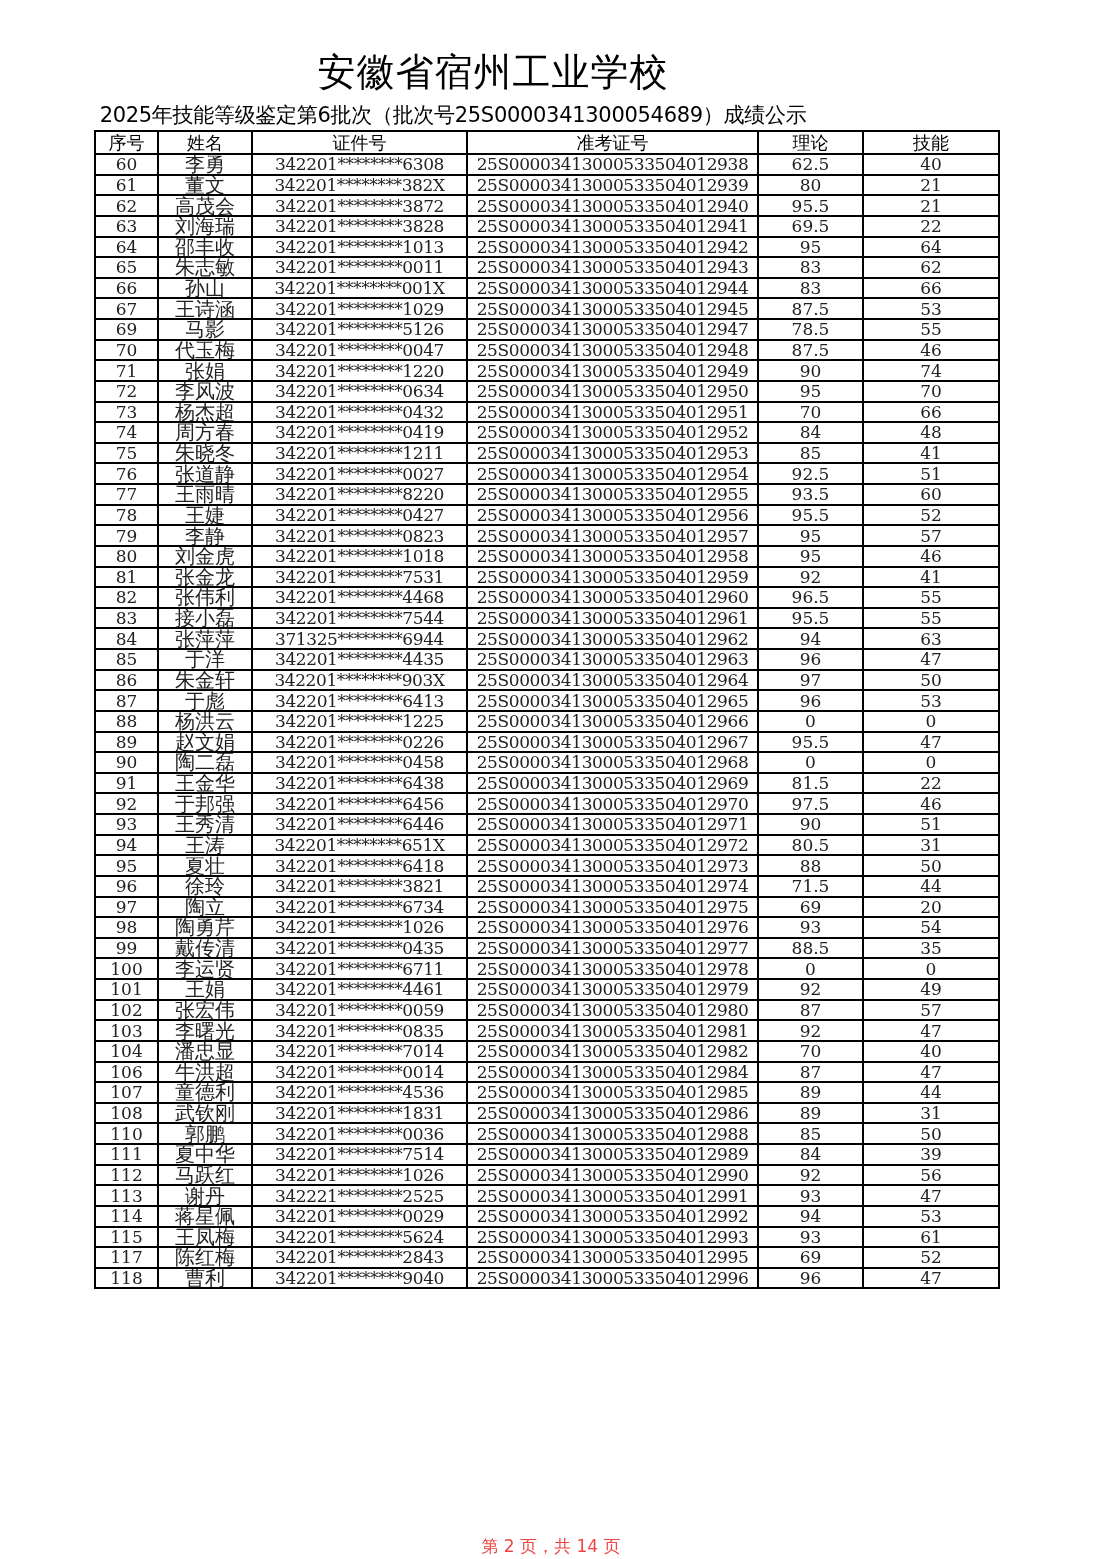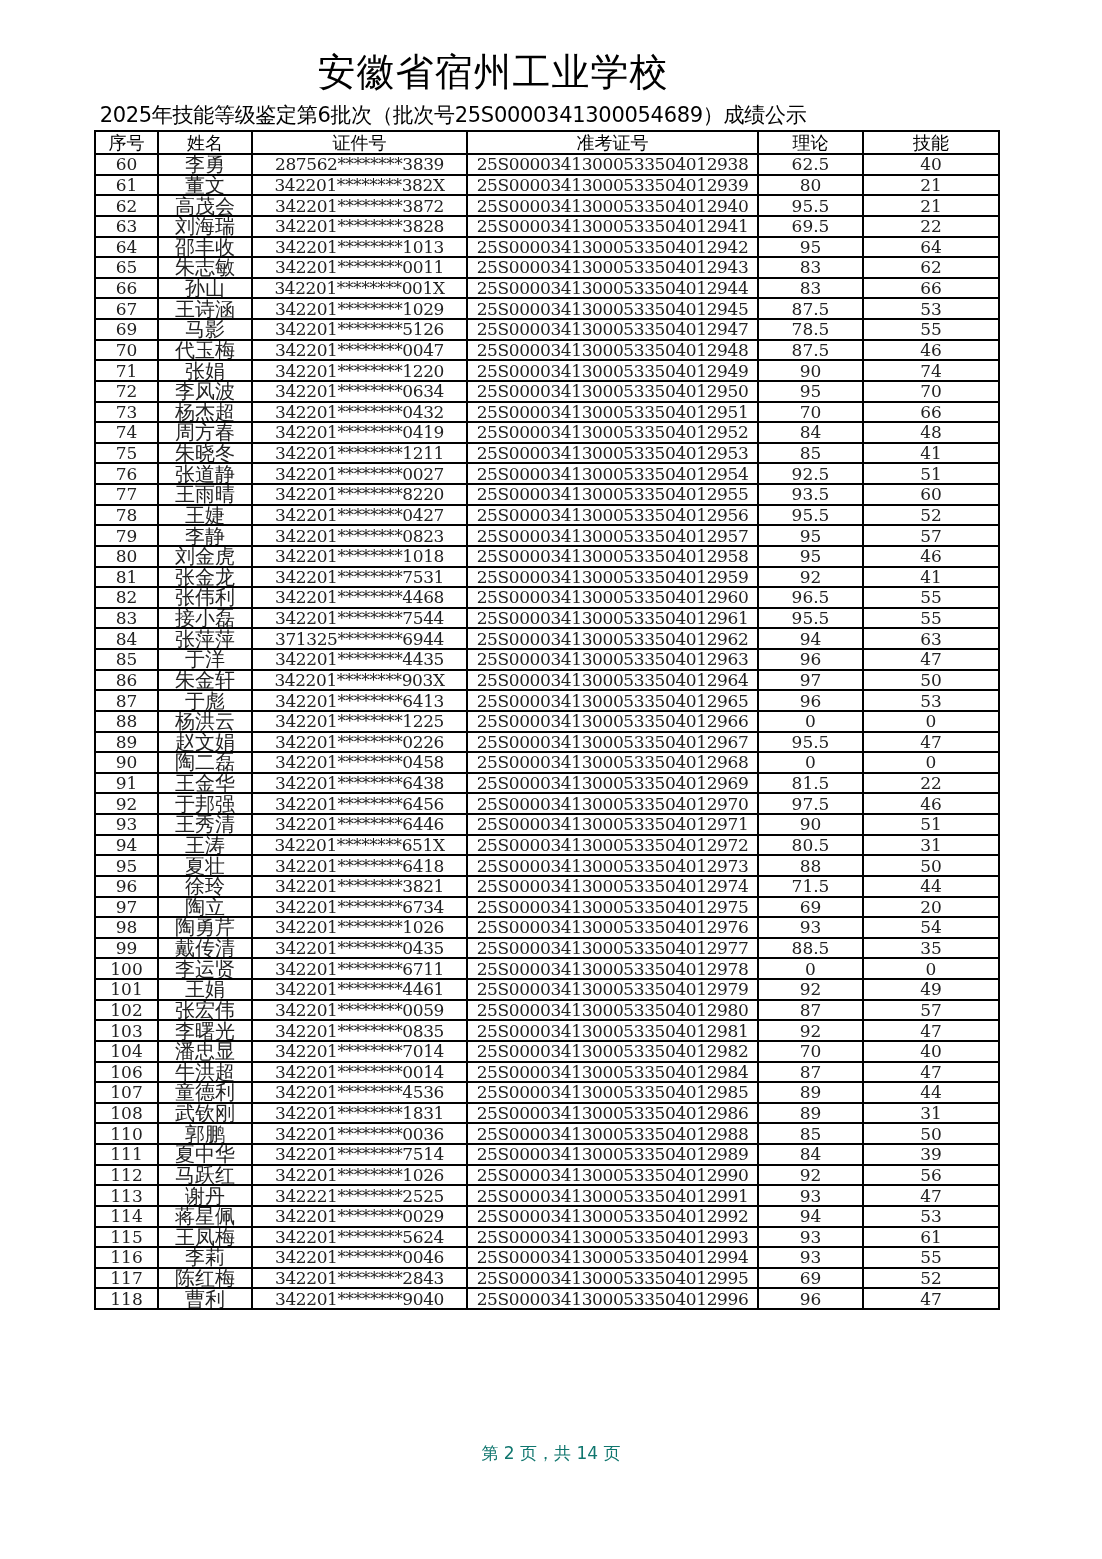--- a/index.html
+++ b/index.html
@@ -24,22 +24,22 @@
   }
   table.grid th {
     height: 21px; line-height: 21px; font-family: "DejaVu Sans", sans-serif;
     font-weight: normal; font-size: 18px;
   }
   table.grid td { height: 18.64px; line-height: 18px; color: #222; }
   td.id, td.exam { letter-spacing: -0.4px; }
   td.exam { text-align: left; padding-left: 14px; }
   td.name { font-family: "DejaVu Sans", sans-serif; font-size: 20px; }
   .footer {
-    position: absolute; left: 0; top: 1442px; width: 1102px; text-align: center;
-    font-family: "DejaVu Sans", sans-serif; font-size: 17px; color: #0f766e;
+    position: absolute; left: 0; top: 1535px; width: 1102px; text-align: center;
+    font-family: "DejaVu Sans", sans-serif; font-size: 17px; color: #ef4444;
   }
 </style>
 </head>
 <body>
 
 <div class="title">安徽省宿州工业学校</div>
 <div class="subtitle">2025年技能等级鉴定第6批次（批次号25S0000341300054689）成绩公示</div>
 
 <table class="grid">
   <colgroup>
@@ -57,21 +57,21 @@
       <th>证件号</th>
       <th>准考证号</th>
       <th>理论</th>
       <th>技能</th>
     </tr>
   </thead>
   <tbody id="tbody">
       <tr>
         <td class="serial">60</td>
         <td class="name">李勇</td>
-        <td class="id">287562********3839</td>
+        <td class="id">342201********6308</td>
         <td class="exam">25S00003413000533504012938</td>
         <td class="theory">62.5</td>
         <td class="skill">40</td>
       </tr>
       <tr>
         <td class="serial">61</td>
         <td class="name">董文</td>
         <td class="id">342201********382X</td>
         <td class="exam">25S00003413000533504012939</td>
         <td class="theory">80</td>
@@ -479,28 +479,20 @@
       </tr>
       <tr>
         <td class="serial">115</td>
         <td class="name">王凤梅</td>
         <td class="id">342201********5624</td>
         <td class="exam">25S00003413000533504012993</td>
         <td class="theory">93</td>
         <td class="skill">61</td>
       </tr>
       <tr>
-        <td class="serial">116</td>
-        <td class="name">李莉</td>
-        <td class="id">342201********0046</td>
-        <td class="exam">25S00003413000533504012994</td>
-        <td class="theory">93</td>
-        <td class="skill">55</td>
-      </tr>
-      <tr>
         <td class="serial">117</td>
         <td class="name">陈红梅</td>
         <td class="id">342201********2843</td>
         <td class="exam">25S00003413000533504012995</td>
         <td class="theory">69</td>
         <td class="skill">52</td>
       </tr>
       <tr>
         <td class="serial">118</td>
         <td class="name">曹利</td>

